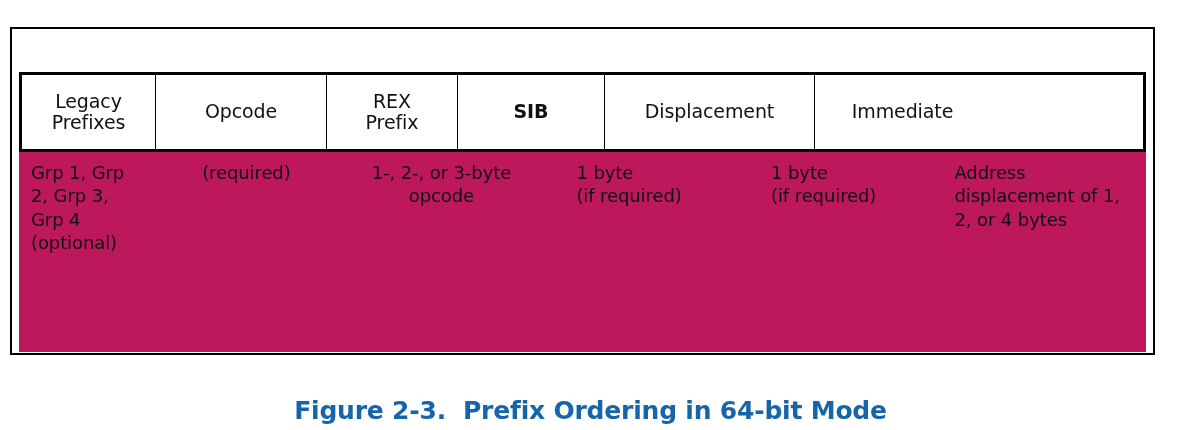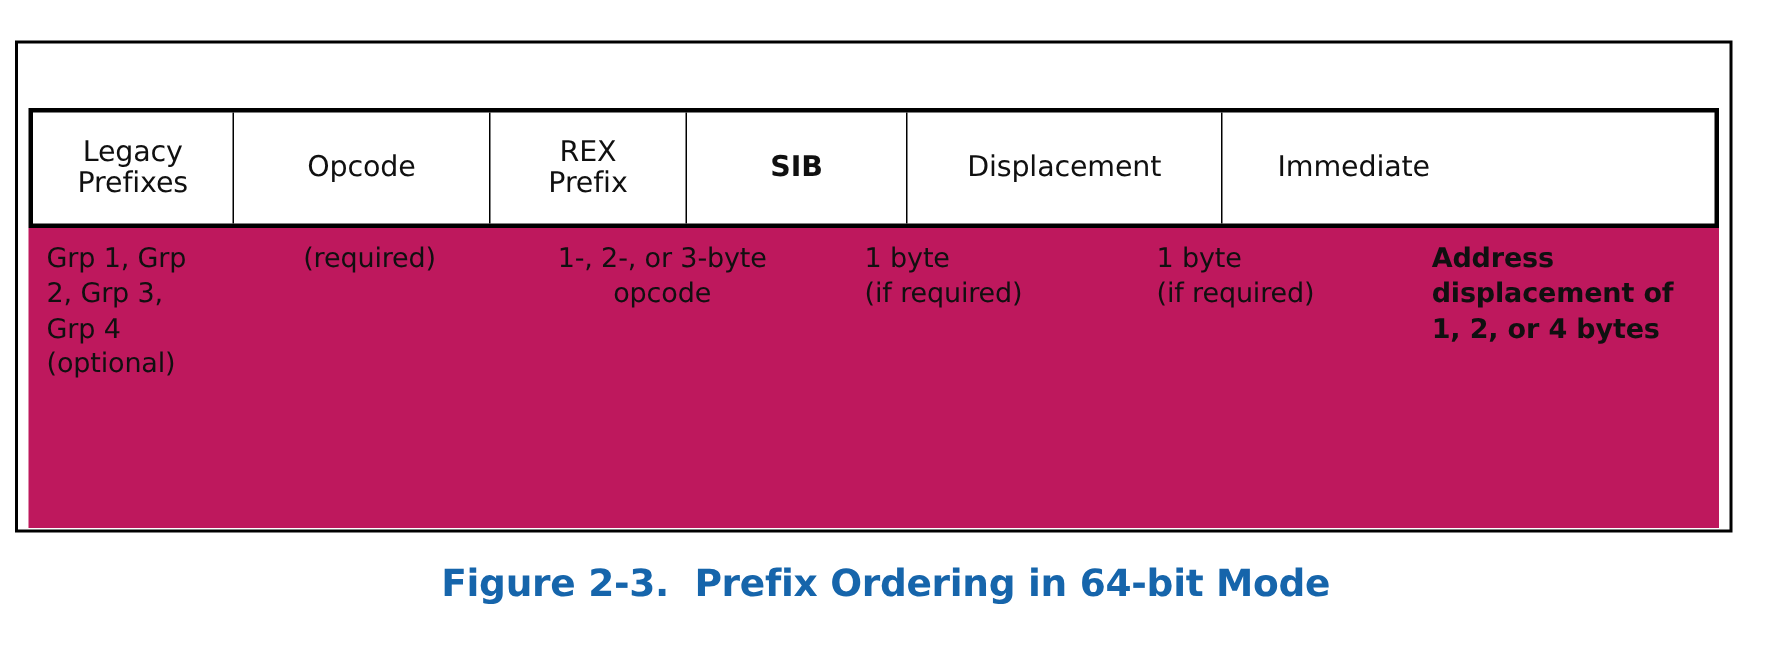--- a/index.html
+++ b/index.html
@@ -89,21 +89,21 @@
   .c6 { width: 210px; }
   .c7 { width: 176px; }
 
   
   .tbody .c1 { padding-left: 9px; }
 
   
   #figure-caption {
     position: absolute;
     left: 0;
-    top: 374px;
+    top: 396px;
     width: 1181px;
     text-align: center;
     color: #1665ab;
     font-size: 25px;
     font-weight: bold;
     letter-spacing: -0.2px;
     white-space: pre;
   }
 </style>
 </head>
@@ -137,19 +137,19 @@
     </div>
 
     <div class="tbody">
       <div class="td c1" style="white-space: pre-line;">Grp 1, Grp 2, Grp 3, Grp 4 (optional)</div>
       <div class="td c2" style="white-space: pre-line;">(required)</div>
       <div class="td c3" style="white-space: pre-line; text-align: center;">1-, 2-, or 3-byte opcode</div>
       <div class="td c4" style="white-space: pre-line;">1 byte
 (if required)</div>
       <div class="td c5" style="white-space: pre-line;">1 byte
 (if required)</div>
-      <div class="td c6" style="white-space: pre-line; font-weight: bold;">Address displacement of 1, 2, or 4 bytes</div>
+      <div class="td c6" style="white-space: pre-line;">Address displacement of 1, 2, or 4 bytes</div>
     </div>
 
   </div>
 </div>
 
 <div id="figure-caption">Figure 2-3.  Prefix Ordering in 64-bit Mode</div>
 
 </body></html>

